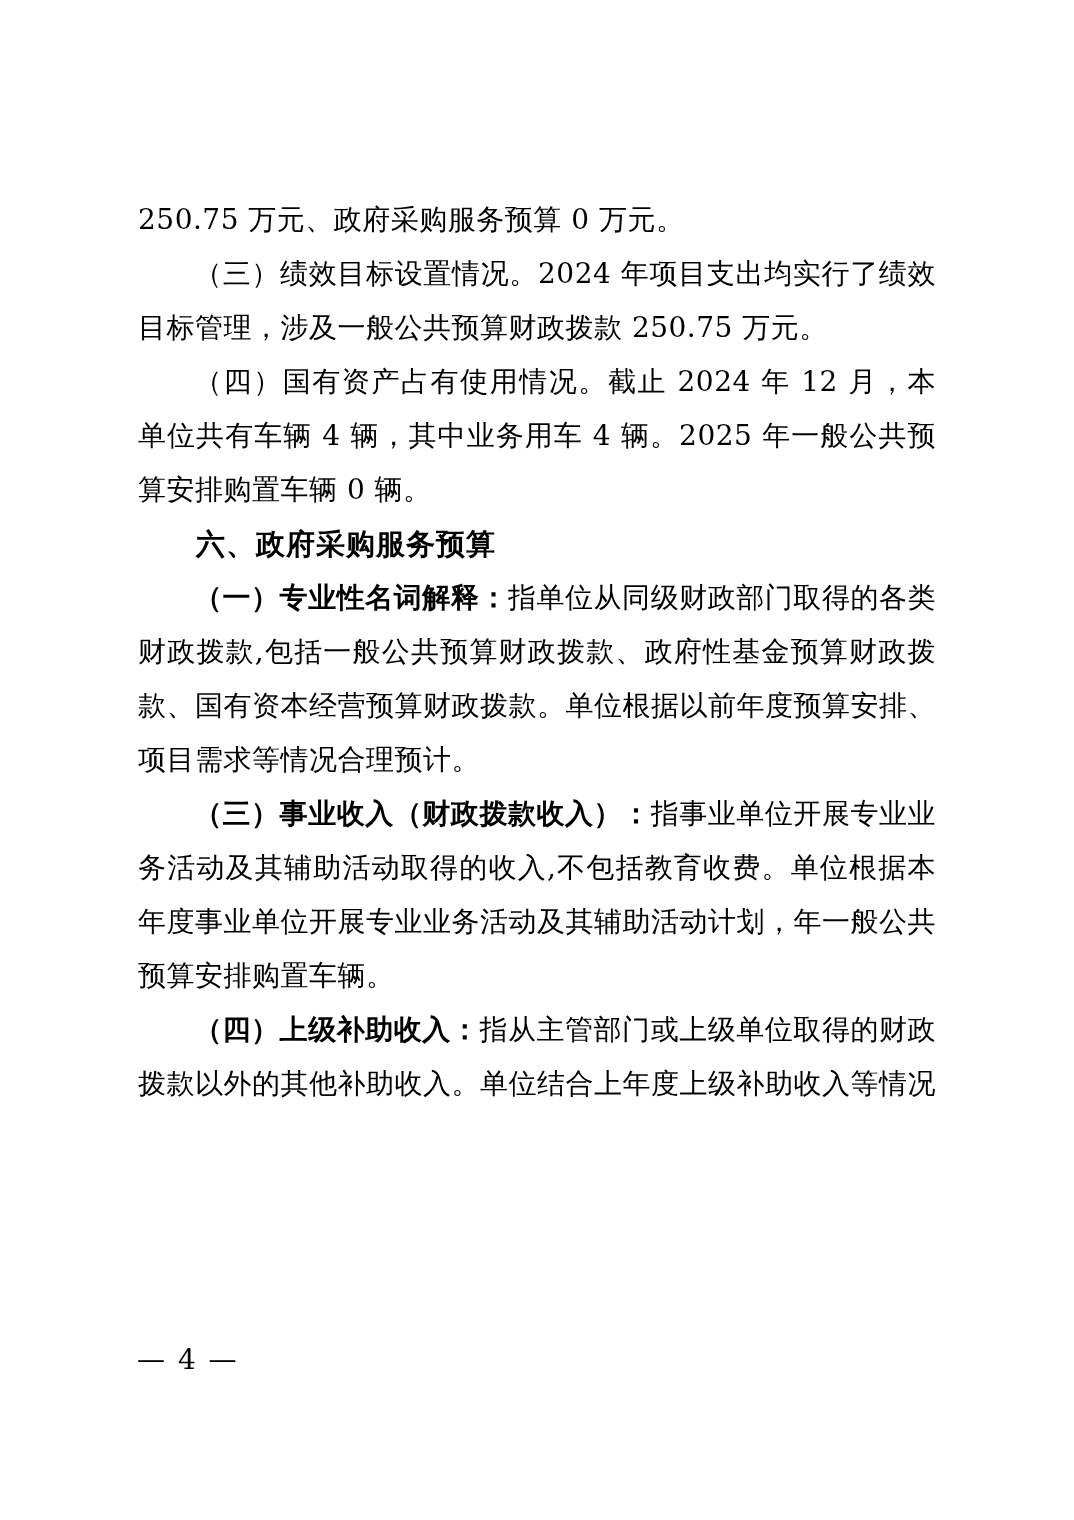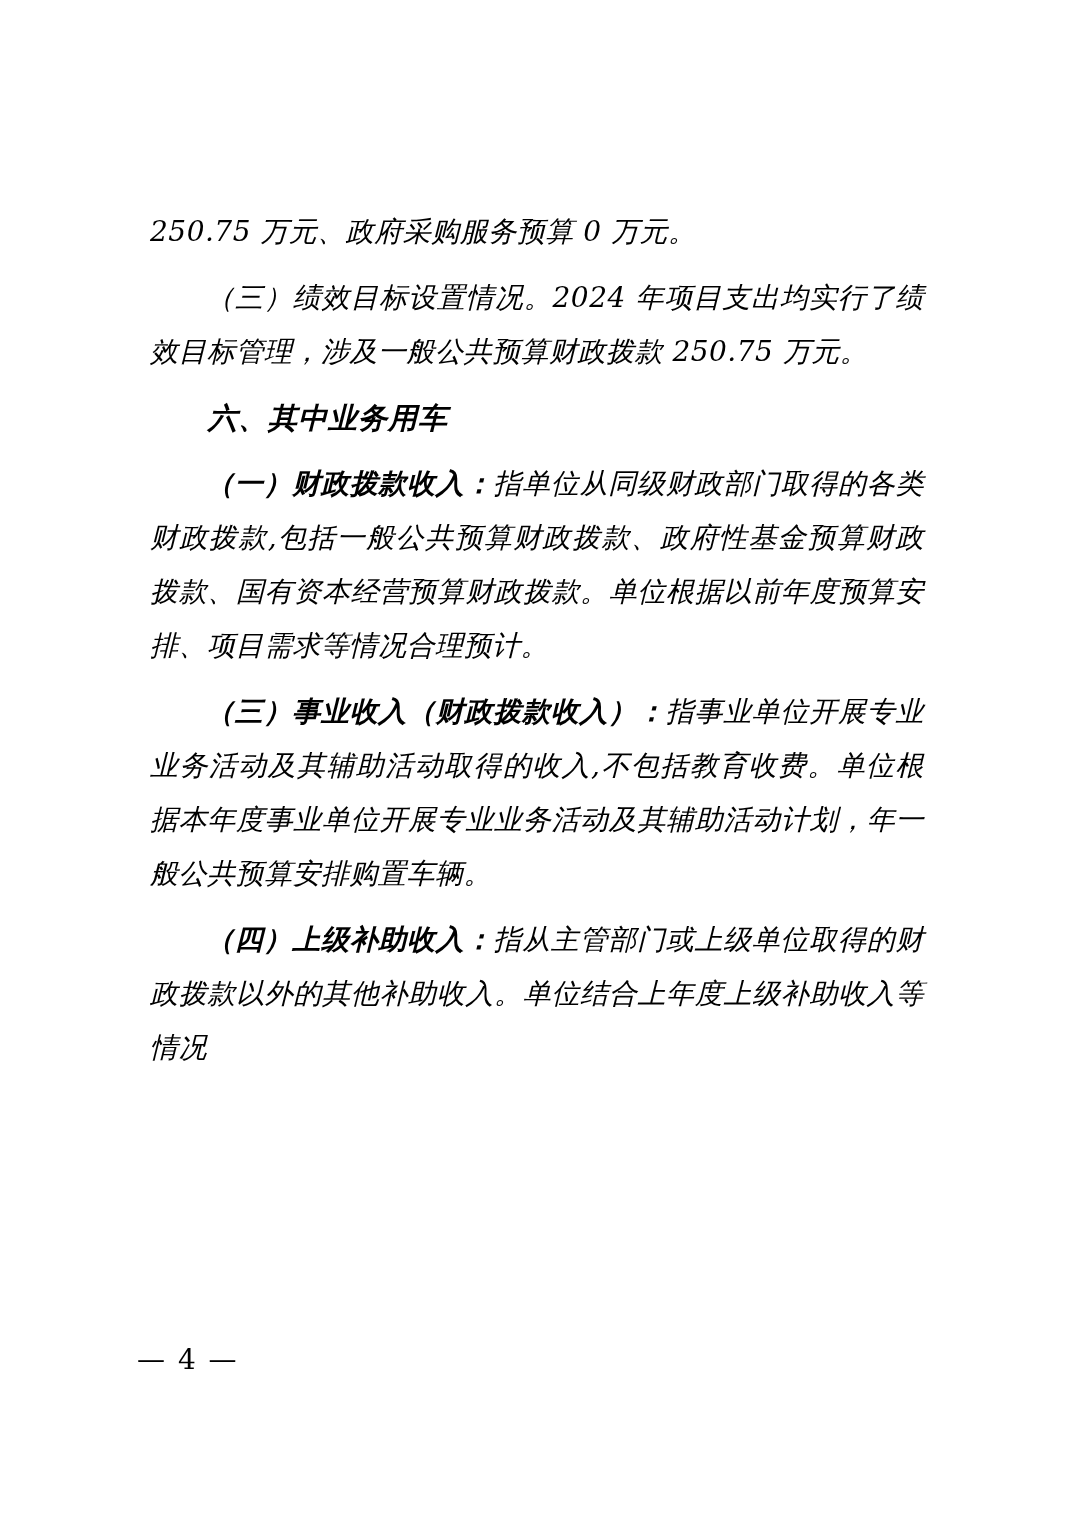--- a/index.html
+++ b/index.html
@@ -20,24 +20,23 @@
     position: absolute;
     left: 138px;
     top: 193px;
     width: 798px;
     font-size: 28px;
     line-height: 54px;
     text-align: justify;
     letter-spacing: 0.5px;
   }
   .content p {
-    margin: 12px;
+    margin: 0;
     padding: 0;
     text-indent: 2em;
-    font-style: italic;
   }
   .content p.no-indent {
     text-indent: 0;
   }
   .section-heading {
     font-family: "DejaVu Sans", "Liberation Sans", sans-serif;
     font-weight: bold;
     font-size: 29px;
     letter-spacing: 1px;
   }
@@ -58,24 +57,25 @@
 <body>
 
 <div class="page">
 
   <div class="content">
 
     <p class="no-indent"><span>250.75 万元、政府采购服务预算 0 万元。</span></p>
 
     <p><span>（三）绩效目标设置情况。2024 年项目支出均实行了绩效目标管理，涉及一般公共预算财政拨款 250.75 万元。</span></p>
 
+    <p><span>（四）国有资产占有使用情况。截止 2024 年 12 月，本单位共有车辆 4 辆，其中业务用车 4 辆。2025 年一般公共预算安排购置车辆 0 辆。</span></p>
 
-    <p class="section-heading"><span>六、其中业务用车</span></p>
+    <p class="section-heading"><span>六、政府采购服务预算</span></p>
 
-    <p><span class="term">（一）财政拨款收入：</span><span>指单位从同级财政部门取得的各类财政拨款,包括一般公共预算财政拨款、政府性基金预算财政拨款、国有资本经营预算财政拨款。单位根据以前年度预算安排、项目需求等情况合理预计。</span></p>
+    <p><span class="term">（一）专业性名词解释：</span><span>指单位从同级财政部门取得的各类财政拨款,包括一般公共预算财政拨款、政府性基金预算财政拨款、国有资本经营预算财政拨款。单位根据以前年度预算安排、项目需求等情况合理预计。</span></p>
 
 
     <p><span class="term">（三）事业收入（财政拨款收入）：</span><span>指事业单位开展专业业务活动及其辅助活动取得的收入,不包括教育收费。单位根据本年度事业单位开展专业业务活动及其辅助活动计划，年一般公共预算安排购置车辆。</span></p>
 
     <p><span class="term">（四）上级补助收入：</span><span>指从主管部门或上级单位取得的财政拨款以外的其他补助收入。单位结合上年度上级补助收入等情况</span></p>
 
   </div>
 
   <div class="page-footer"><span>— 4 —</span></div>
 

